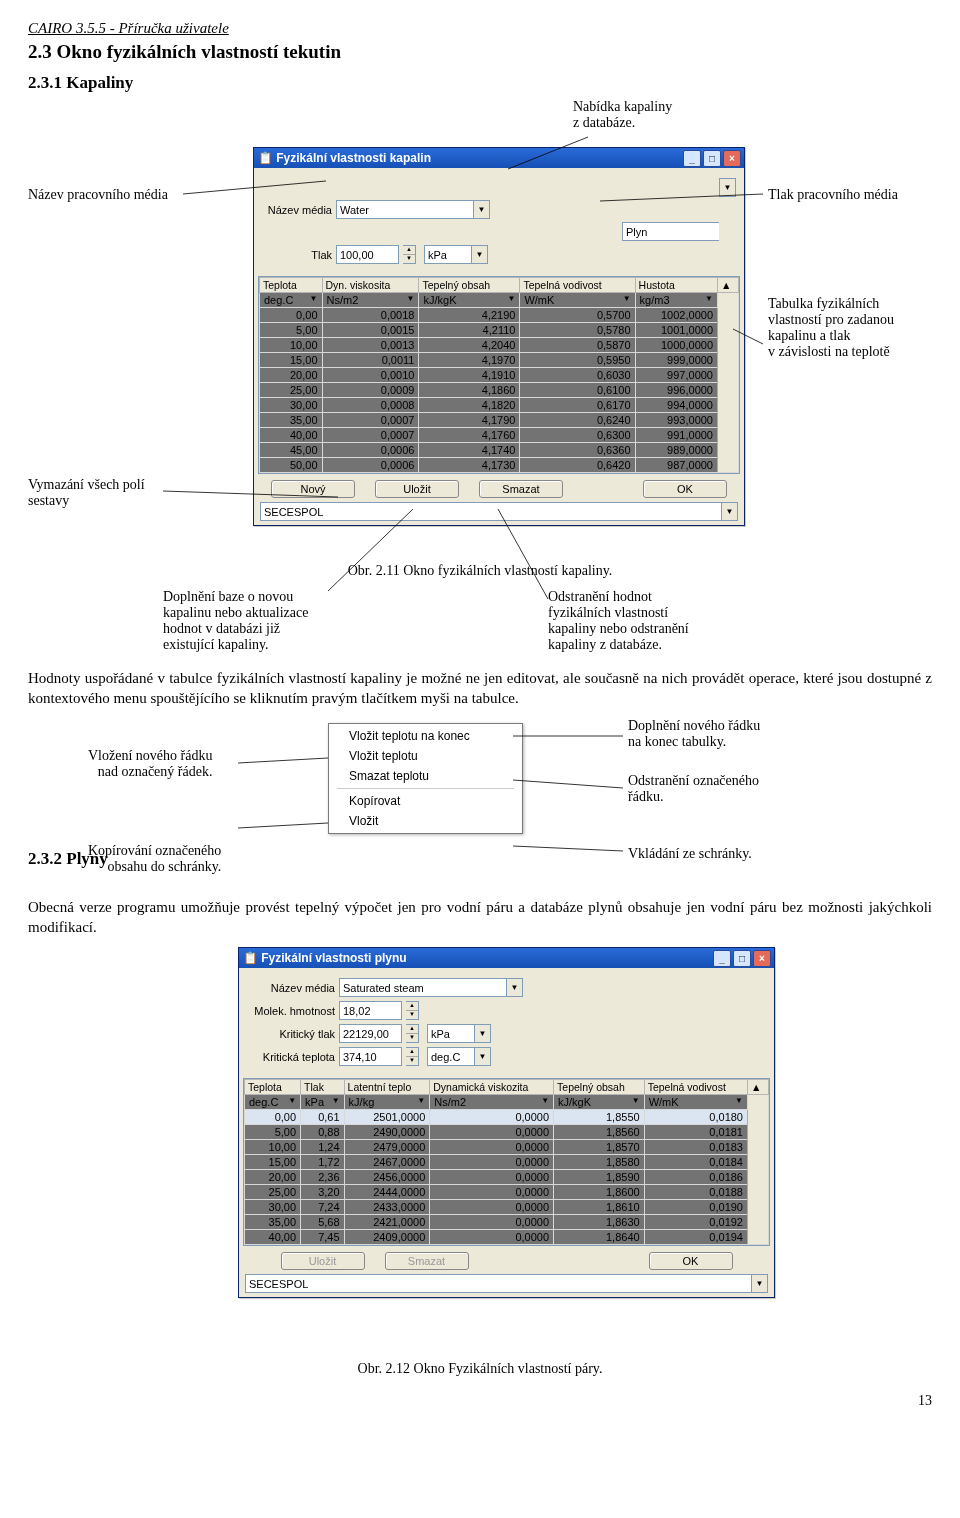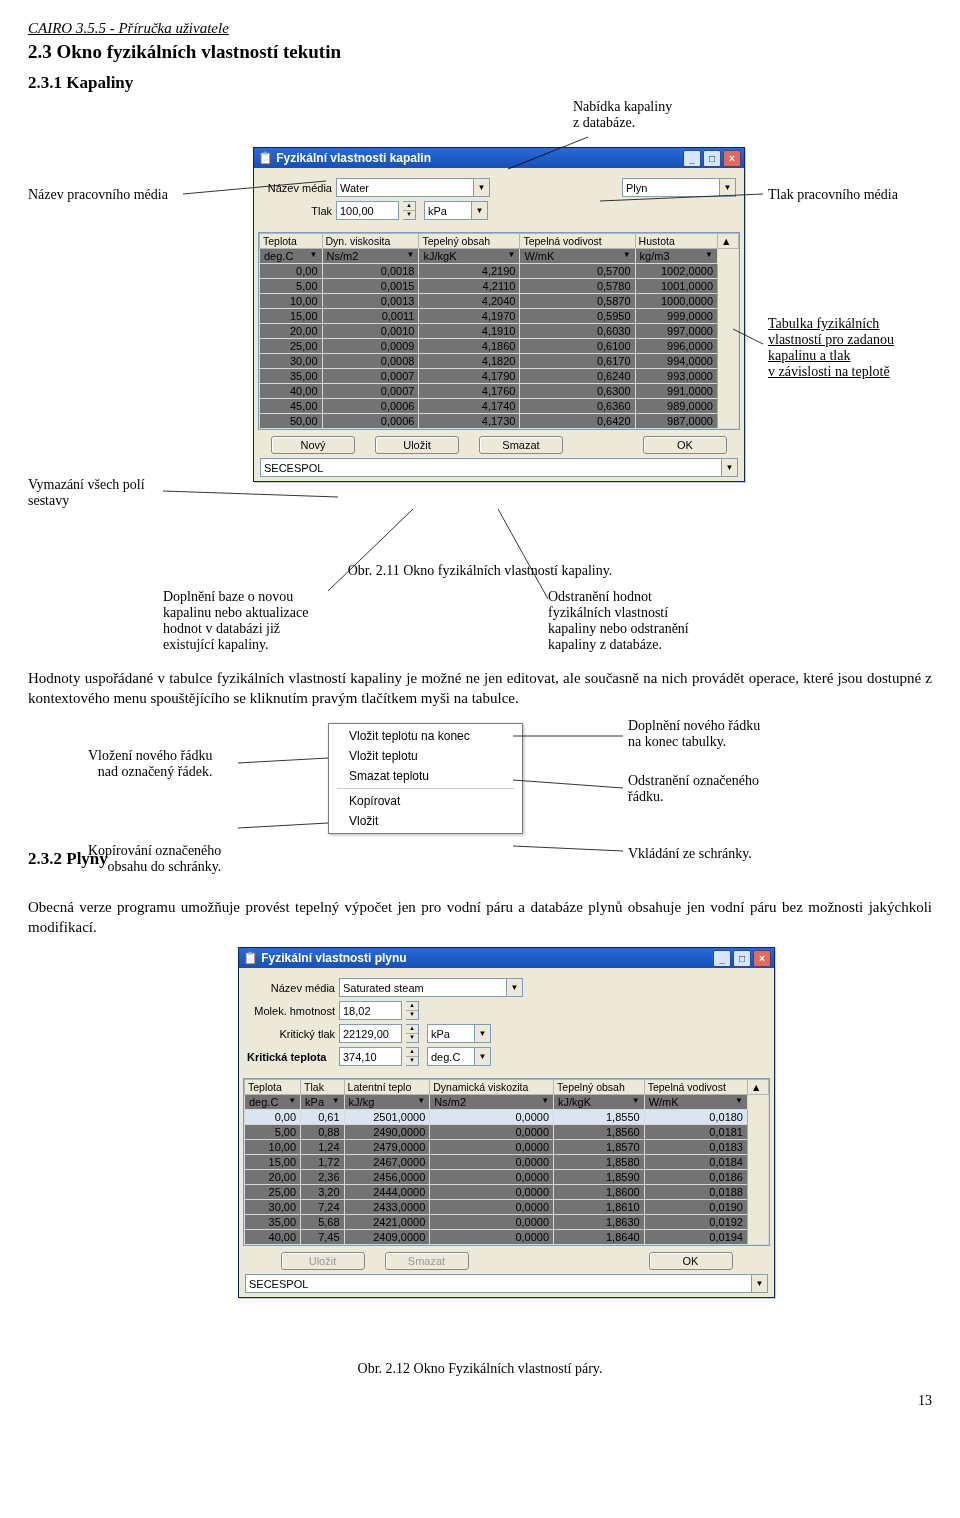--- a/index.html
+++ b/index.html
@@ -98,21 +98,21 @@
 <div class="header-line">CAIRO 3.5.5  - Příručka uživatele</div>
 <h2 class="sec">2.3 Okno fyzikálních vlastností tekutin</h2>
 <h3 class="sub">2.3.1 Kapaliny</h3>
 
 <div class="relwrap" style="height:560px;">
 
   <div class="callout" style="top:0;left:545px;white-space:pre;">Nabídka kapaliny
 z databáze.</div>
   <div class="callout" style="top:88px;left:0;">Název pracovního média</div>
   <div class="callout" style="top:88px;left:740px;">Tlak pracovního média</div>
-  <div class="callout" style="top:217px;left:740px;white-space:pre;text-decoration:underline;">Tabulka fyzikálních
+  <div class="callout" style="top:197px;left:740px;white-space:pre;">Tabulka fyzikálních
 vlastností pro zadanou
 kapalinu a tlak
 v závislosti na teplotě</div>
   <div class="callout" style="top:378px;left:0;white-space:pre;">Vymazání všech polí
 sestavy</div>
   <div class="callout" style="top:490px;left:135px;white-space:pre;">Doplnění baze o novou
 kapalinu nebo aktualizace
 hodnot v databázi již
 existující kapaliny.</div>
   <div class="callout" style="top:490px;left:520px;white-space:pre;">Odstranění hodnot
@@ -141,21 +141,21 @@
     </div>
     <div style="padding:6px 8px 4px 8px;">
       <div class="formrow">
         <span class="lbl" style="width:70px;text-align:right;">Název média</span>
         <span class="combo">
           <span class="field" style="width:130px;">Water</span>
             <span class="drop">▼</span>
         </span>
         <span style="flex:1"></span>
         <span class="combo">
-          <span class="field" style="width:90px;">Plyn</span>
+          <span class="field" style="width:90px;margin-top:44px;">Plyn</span>
             <span class="drop">▼</span>
         </span>
       </div>
       <div class="formrow">
         <span class="lbl" style="width:70px;text-align:right;">Tlak</span>
         <span class="field" style="width:55px;">100,00</span>
         <span class="spin">
             <div>▲</div>
             <div>▼</div>
           </span>
@@ -375,21 +375,21 @@
         <span class="spin">
             <div>▲</div>
             <div>▼</div>
           </span>
         <span class="combo" style="margin-left:4px;">
           <span class="field" style="width:40px;">kPa</span>
             <span class="drop">▼</span>
         </span>
       </div>
       <div class="formrow">
-        <span class="lbl" style="width:88px;font-weight:bold;">Kritická teplota</span>
+        <span class="lbl" style="width:88px;text-align:right;">Kritická teplota</span>
         <span class="field" style="width:55px;">374,10</span>
         <span class="spin">
             <div>▲</div>
             <div>▼</div>
           </span>
         <span class="combo" style="margin-left:4px;">
           <span class="field" style="width:40px;">deg.C</span>
             <span class="drop">▼</span>
         </span>
       </div>

